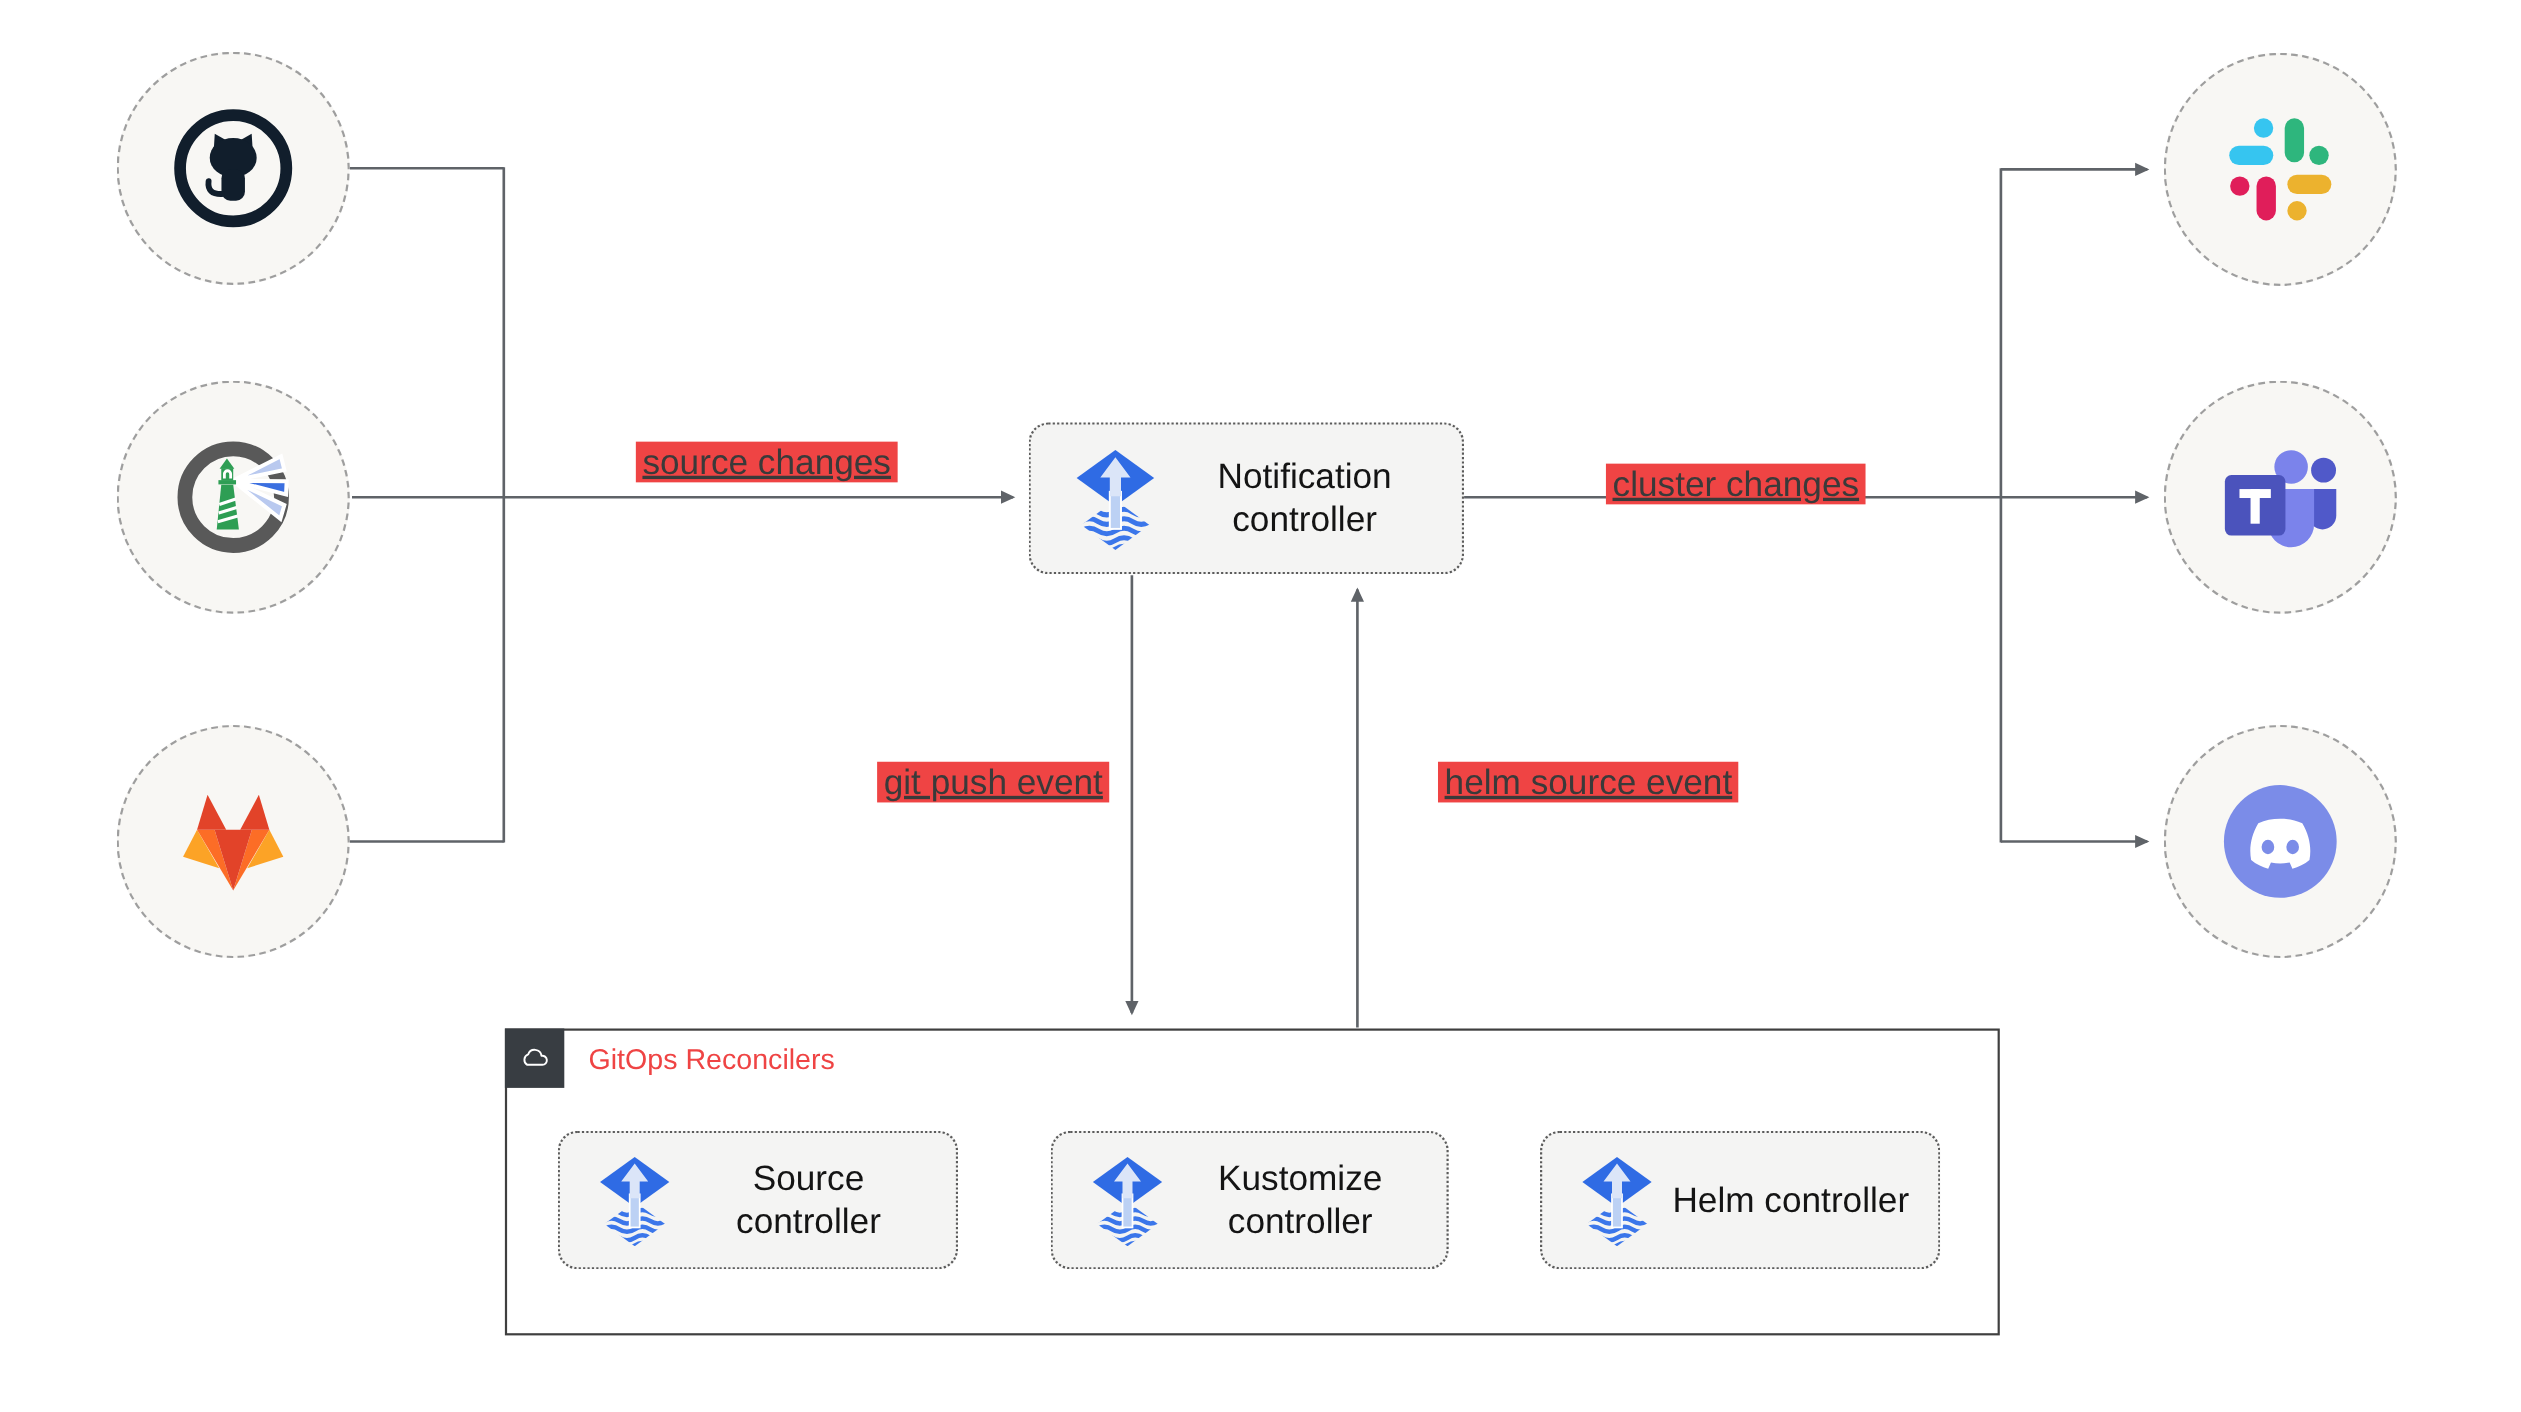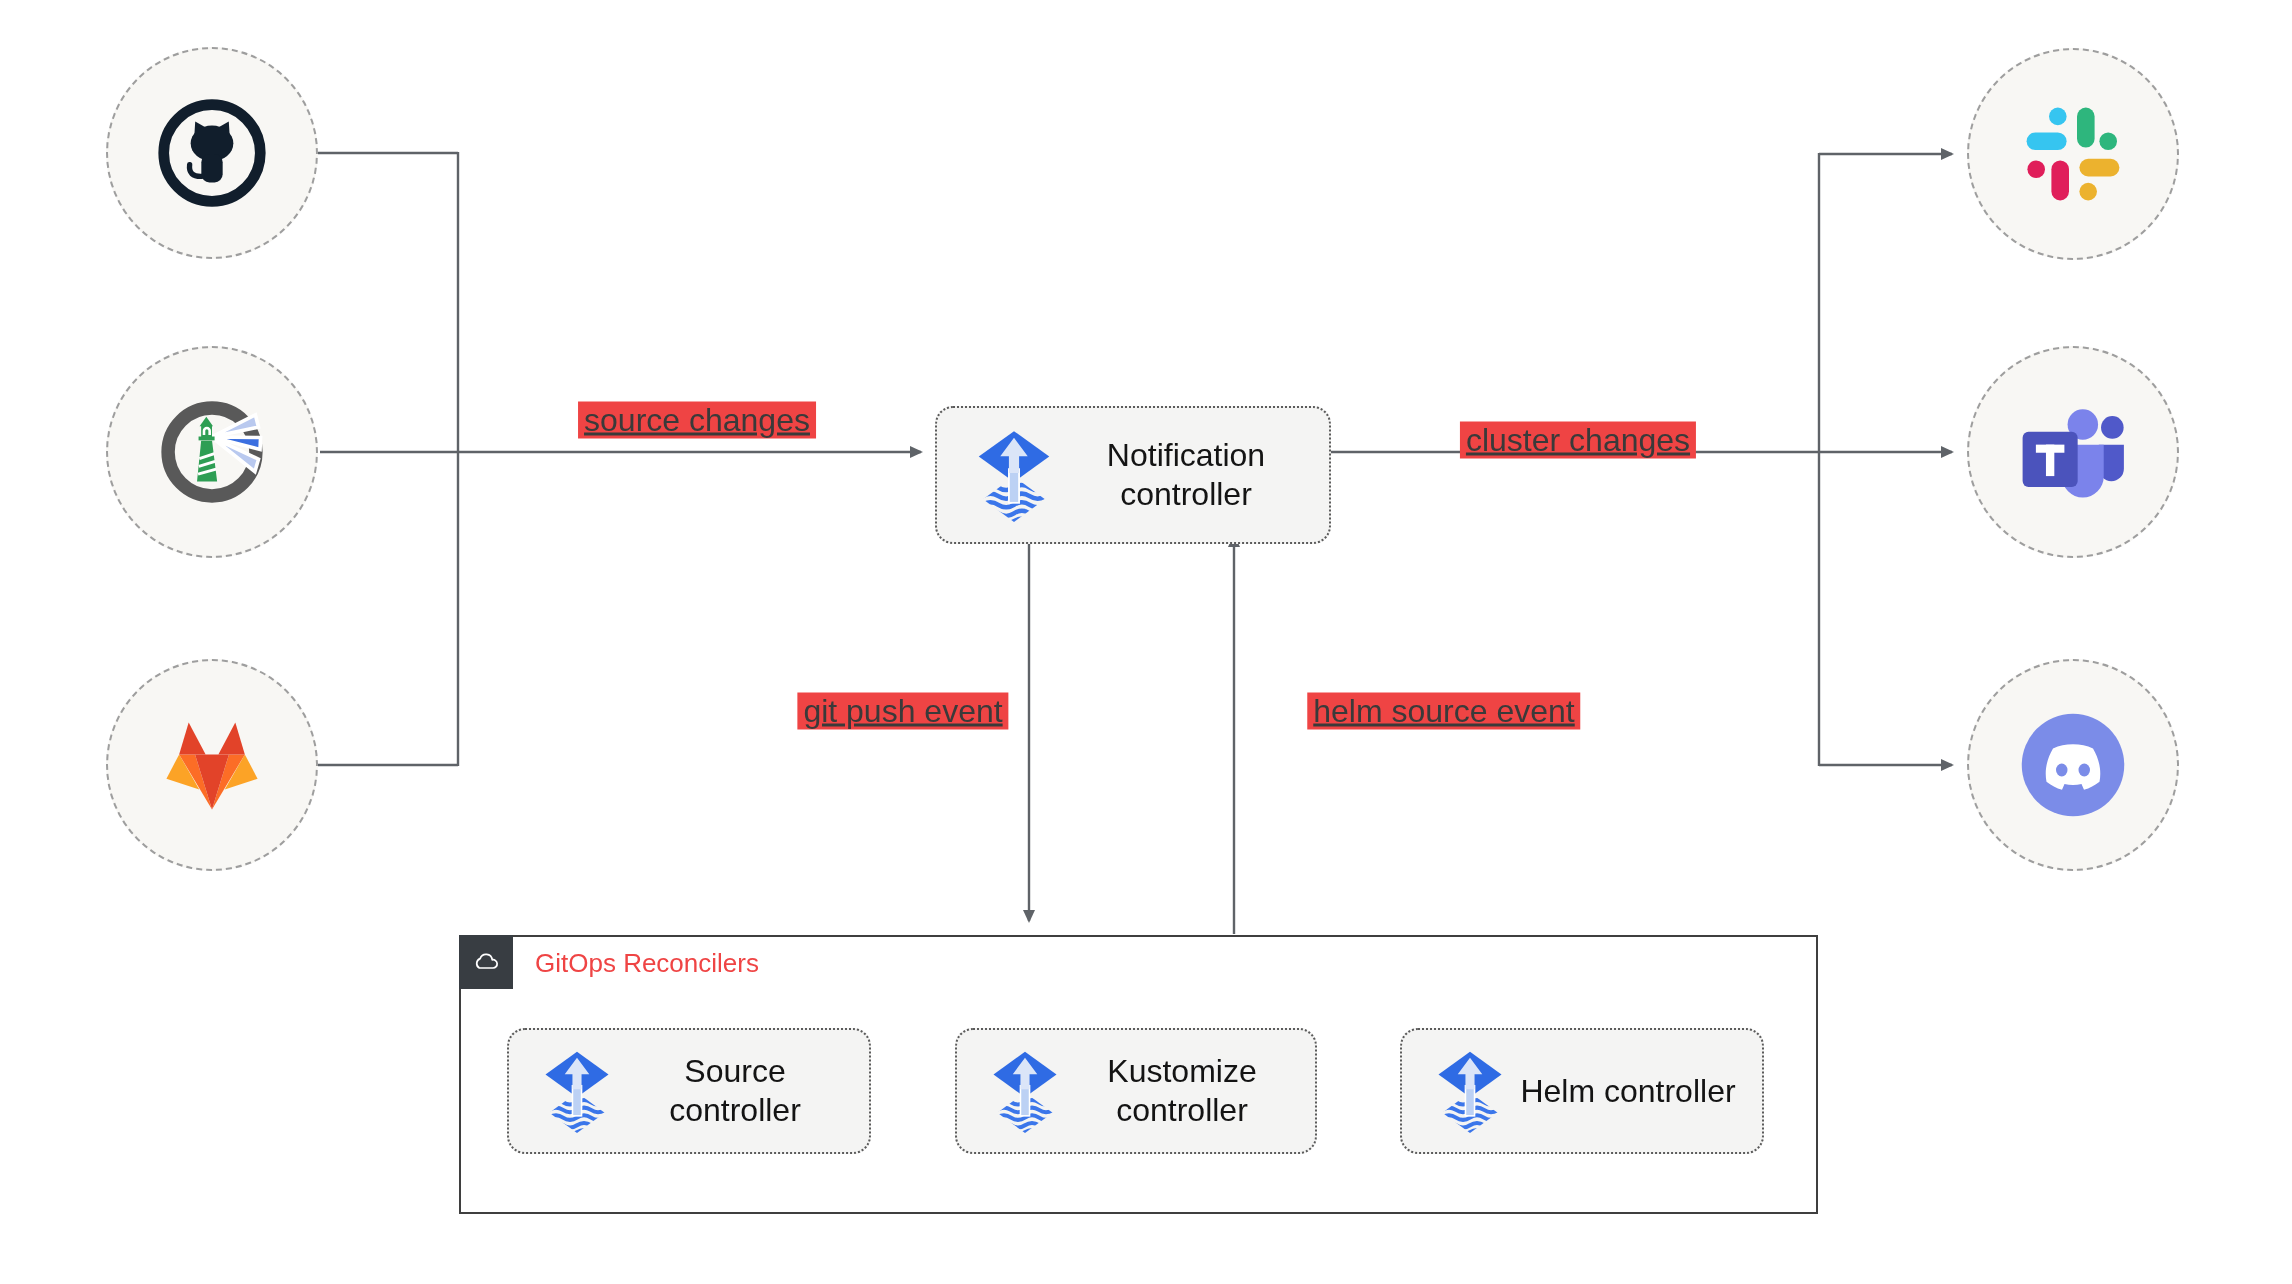--- a/index.html
+++ b/index.html
@@ -160,21 +160,21 @@
 
   <div class="circle-node" style="left:1967px;top:659px;">
     <svg width="120" height="120" viewBox="0 0 48 48">
       <circle cx="24" cy="24" r="20.5" fill="#7b8ce8"></circle>
       <path d="M16,17.4 c2.5,-1.2 5,-1.7 8,-1.7 s5.5,0.5 8,1.7 c2.7,4.6 3.4,9.2 2.6,13.3 c-1.8,1.5 -4,2.6 -6.2,3.2 l-1,-2.3 c-2.2,0.5 -4.6,0.5 -6.8,0 l-1,2.3 c-2.2,-0.6 -4.4,-1.7 -6.2,-3.2 c-0.8,-4.1 -0.1,-8.7 2.6,-13.3 Z" fill="#ffffff"></path>
       <ellipse cx="19.5" cy="26" rx="2.3" ry="2.6" fill="#7b8ce8"></ellipse>
       <ellipse cx="28.5" cy="26" rx="2.3" ry="2.6" fill="#7b8ce8"></ellipse>
     </svg>
   </div>
 
-  <div class="ctrl-box" style="left:935px;top:406px;width:396px;height:138px;padding-left:30px;">
+  <div class="ctrl-box" style="left:935px;top:384px;width:396px;height:138px;padding-left:30px;">
     <svg class="flux-icon" width="94" height="94" viewBox="0 0 24 24">
       <use href="#flux"></use>
     </svg>
     <div class="label">Notification controller</div>
   </div>
 
   <div class="edge-label" style="left:697px;top:420px;">source changes</div>
   <div class="edge-label" style="left:1578px;top:424px;margin-top:16px;">cluster changes</div>
   <div class="edge-label" style="left:903px;top:711px;">git push event</div>
   <div class="edge-label" style="left:1444px;top:711px;">helm source event</div>

